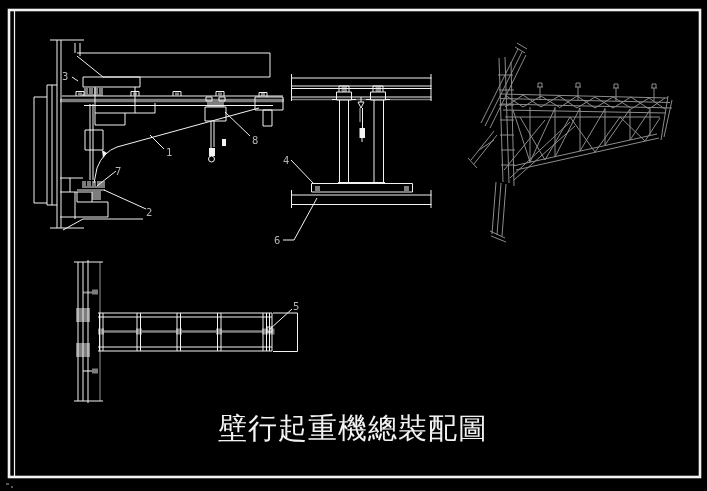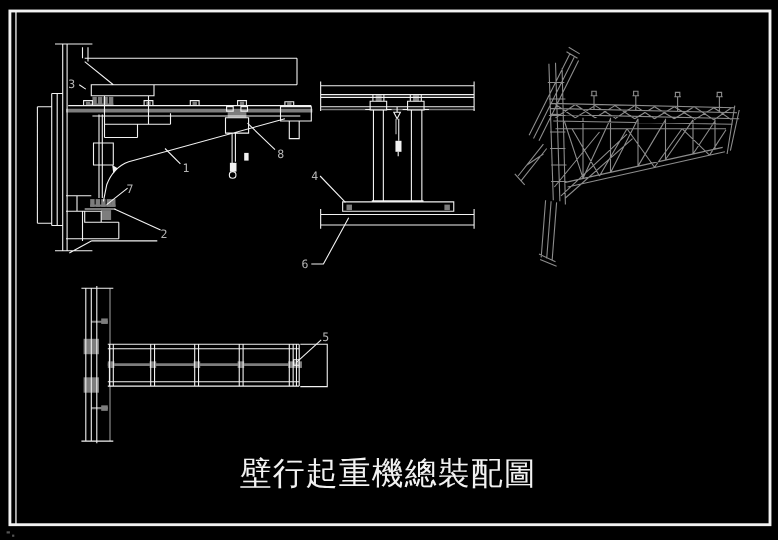--- a/index.html
+++ b/index.html
@@ -13,21 +13,21 @@
   g.sg { fill:none; stroke-width:1; }          
   g.fg { stroke:none; }                        
   text.co {
     stroke:none;
     font-family:"DejaVu Sans Mono", monospace;
     font-size:10.5px;
   }
   #title {
     position:absolute; left:218px; top:414px; width:280px; height:34px;
     color:#f2f2f2; font-size:29px; letter-spacing:1px; white-space:nowrap;
-    font-family:Liberation Sans, sans-serif;
+    font-family:Liberation Mono, monospace;
     line-height:34px;
   }
 </style>
 </head>
 <body>
 
 <div id="stage">
 <svg width="707" height="491" viewBox="0 0 707 491">
 
   <g class="sg" data-bind-attr="stroke:colors.frame_white" stroke="#f2f2f2">

